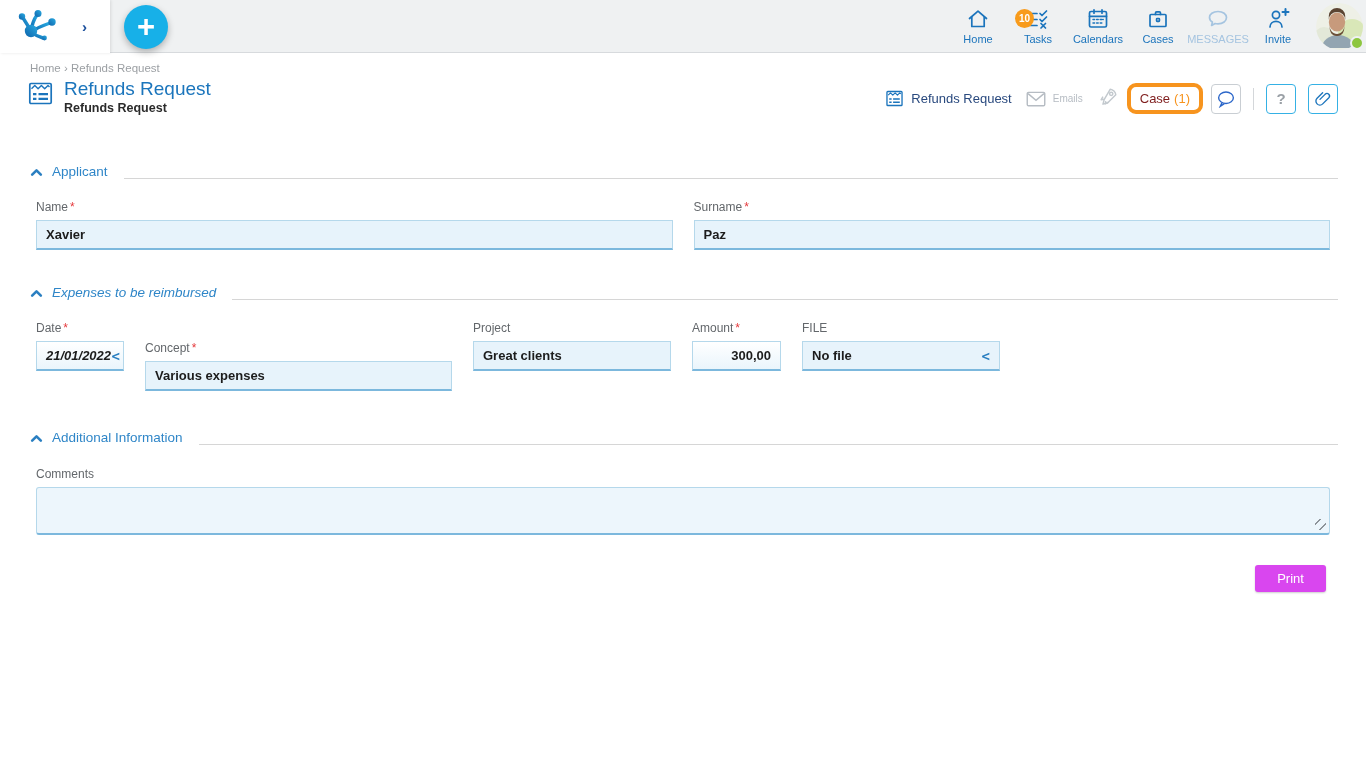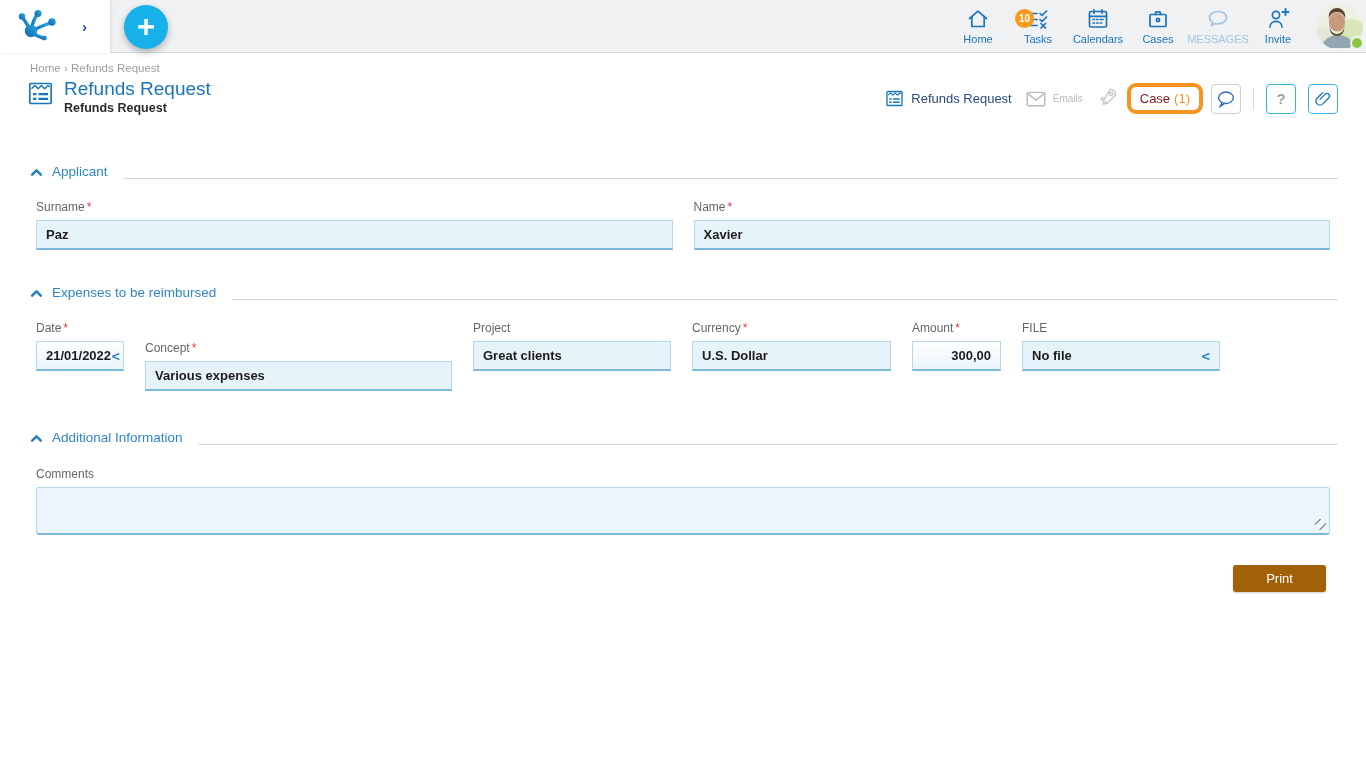--- a/index.html
+++ b/index.html
@@ -51,21 +51,21 @@
   .chat-btn { border:1px solid #c9ced3; margin-left:8px; }
   .vdivider { width:1px; height:22px; background:#d4d7da; margin:0 12px; }
   .help-btn { border:1.5px solid #35b1e5; color:#9aa0a6; font-size:15px; font-weight:bold; }
   .attach-btn { border:1.5px solid #35b1e5; margin-left:12px; }
 
   
   .section-header { display:flex; align-items:flex-end; margin:12px 28px 0 30px; gap:9px; height:16px; cursor:pointer; }
   .section-title { color:#2f86c8; font-size:13.5px; white-space:nowrap; }
   .section-rule { flex:1; border-top:1px solid #d6d6d6; margin-left:7px; }
   .sec-applicant { margin-top:29px; }
-  .sec-expenses  { margin-top:34px; }
+  .sec-expenses  { margin-top:34px;font-style:italic; }
   .sec-additional{ margin-top:38px; }
 
   .fields { margin:21px 36px 0; display:flex; gap:21px; }
   .col-equal { flex:1; }
   .fld-label { font-size:12px; color:#63676b; margin-bottom:6px; white-space:nowrap; }
   .req { color:#e5393c; margin-left:2px; }
   .input { height:30px; border:1px solid #b5d8eb; border-bottom:2px solid #7cb8dd;
     background:#e7f3fb; display:flex; align-items:center; padding:0 9px;
     font-size:13px; font-weight:bold; color:#1c1c1c; cursor:text; }
   .input.light { background:linear-gradient(180deg,#ffffff 0%,#eaf5fc 100%); }
@@ -76,21 +76,21 @@
   .w-date{width:88px;} .w-concept{width:307px;margin-top:20px;} .w-project{width:198px;}
   .w-currency{width:199px;} .w-amount{width:89px;} .w-file{width:198px;}
 
   .comments-block { margin:22px 36px 0; }
   .comments-area { position:relative; width:100%; height:48px; border:1px solid #b5d8eb;
     border-bottom:2px solid #7cb8dd; background:#edf6fc; border-radius:3px; cursor:text; }
   .resize-grip { position:absolute; right:3px; bottom:3px; width:11px; height:11px;
     background:repeating-linear-gradient(135deg, transparent 0 3px, #8d9399 3px 4.5px, transparent 4.5px 7px); }
 
   .print-row { margin:30px 40px 0 0; display:flex; justify-content:flex-end; }
-  .print-btn { width:93px; height:27px; background:#a16207; border:none; border-radius:3px;
+  .print-btn { width:71px; height:27px; background:#d946ef; border:none; border-radius:3px;
     color:#fff; font-size:13px; cursor:pointer; box-shadow:0 1px 2px rgba(0,0,0,.2); }
 </style>
 </head>
 <body>
 
 <div class="topbar">
   <div class="logo-panel">
     <span class="logo">
       <svg width="52" height="38" viewBox="0 0 52 38">
         <defs>
@@ -266,56 +266,52 @@
 <div class="section-header sec-applicant">
   <svg width="13" height="13" viewBox="0 0 12 12" fill="none" stroke="#2a7fc1" stroke-width="2.4" stroke-linecap="round" stroke-linejoin="round">
     <path d="M2 8 L6 4 L10 8"></path>
   </svg>
   <span class="section-title">Applicant</span>
   <span class="section-rule"></span>
 </div>
 
 <div class="fields">
   <div class="col-equal">
+    <div class="fld-label"><span>Name</span><span class="req">*</span></div>
+    <div class="input">Xavier</div>
+  </div>
+  <div class="col-equal">
     <div class="fld-label"><span>Surname</span><span class="req">*</span></div>
     <div class="input">Paz</div>
-  </div>
-  <div class="col-equal">
-    <div class="fld-label"><span>Name</span><span class="req">*</span></div>
-    <div class="input">Xavier</div>
   </div>
 </div>
 
 <div class="section-header sec-expenses">
   <svg width="13" height="13" viewBox="0 0 12 12" fill="none" stroke="#2a7fc1" stroke-width="2.4" stroke-linecap="round" stroke-linejoin="round">
     <path d="M2 8 L6 4 L10 8"></path>
   </svg>
   <span class="section-title">Expenses to be reimbursed</span>
   <span class="section-rule"></span>
 </div>
 
 <div class="fields">
   <div class="w-date">
     <div class="fld-label"><span>Date</span><span class="req">*</span></div>
-    <div class="input light" style="padding-right:3px;">
+    <div class="input light" style="padding-right:3px;font-style:italic;">
       <span>21/01/2022</span>
       <span class="picker-chevron">&lt;</span>
     </div>
   </div>
   <div class="w-concept">
     <div class="fld-label"><span>Concept</span><span class="req">*</span></div>
     <div class="input">Various expenses</div>
   </div>
   <div class="w-project">
     <div class="fld-label"><span>Project</span></div>
     <div class="input">Great clients</div>
-  </div>
-  <div class="w-currency">
-    <div class="fld-label"><span>Currency</span><span class="req">*</span></div>
-    <div class="input">U.S. Dollar</div>
   </div>
   <div class="w-amount">
     <div class="fld-label"><span>Amount</span><span class="req">*</span></div>
     <div class="input light amount">300,00</div>
   </div>
   <div class="w-file">
     <div class="fld-label"><span>FILE</span></div>
     <div class="input">
       <span>No file</span>
       <span class="picker-chevron">&lt;</span>

